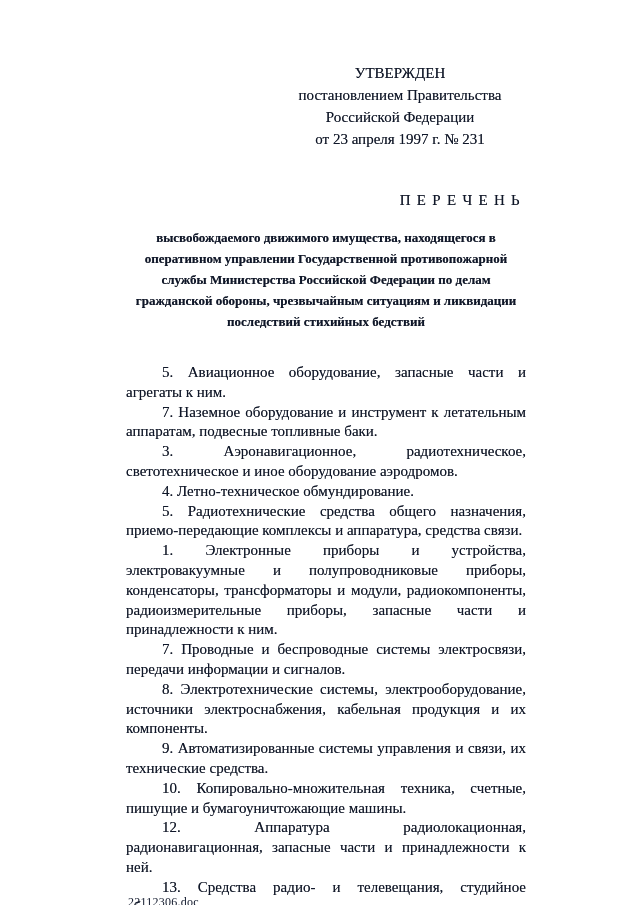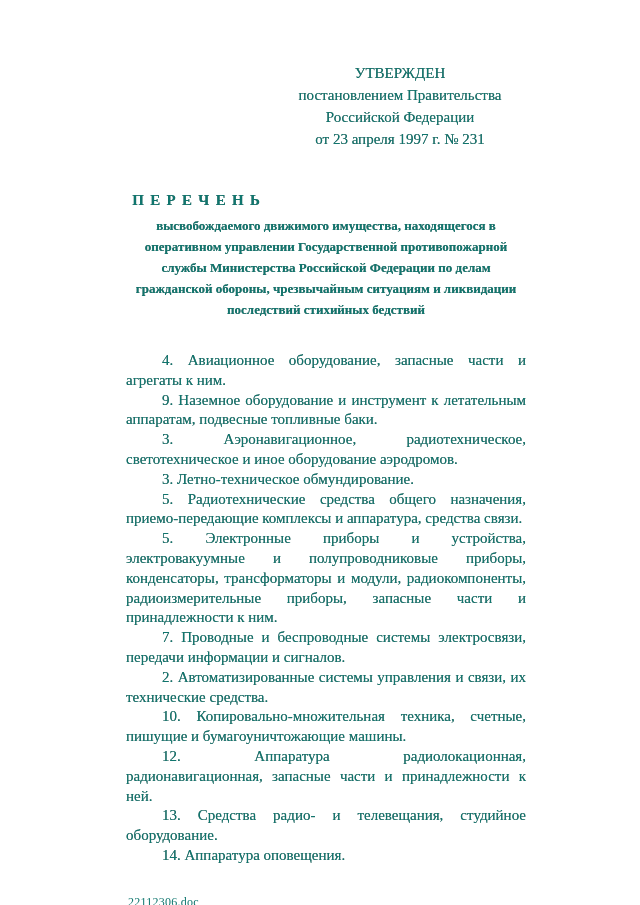--- a/index.html
+++ b/index.html
@@ -9,40 +9,40 @@
   }
   .page {
     position: relative;
     width: 508px;
     height: 905px;
     margin: 0 auto;
     background: #ffffff;
     box-sizing: border-box;
     padding: 62px 48px 0 60px;
     font-family: "Liberation Serif", "DejaVu Serif", serif;
-    color: #0f766e;
+    color: #0f172a;
     text-shadow: 0 0 0.5px rgba(0,0,0,0.55);
     overflow: hidden;
   }
   .approval {
     width: 216px;
     margin-left: auto;
     margin-right: 18px;
     text-align: center;
     font-size: 15px;
     line-height: 22px;
   }
   .approval p {
     margin: 0;
   }
   h1.doc-title {
-    margin: 40px 0 4px 0;
-    text-align: left;
+    margin: 40px 0 16px 0;
+    text-align: right;
     font-size: 15px;
-    font-weight: bold;
+    font-weight: normal;
     letter-spacing: 0.42em;
     text-indent: 0.42em; 
     line-height: 21px;
   }
   .doc-subtitle {
     margin: 3px 0 0 0;
     text-align: center;
     font-size: 13px;
     font-weight: bold;
     line-height: 21px;
@@ -77,28 +77,29 @@
     <p>постановлением Правительства</p>
     <p>Российской Федерации</p>
     <p>от 23 апреля 1997 г. № 231</p>
   </div>
 
   <h1 class="doc-title">ПЕРЕЧЕНЬ</h1>
 
   <p class="doc-subtitle">высвобождаемого движимого имущества, находящегося в оперативном управлении Государственной противопожарной службы Министерства Российской Федерации по делам гражданской обороны, чрезвычайным ситуациям и ликвидации последствий стихийных бедствий</p>
 
   <div class="list-section">
-    <p class="list-item">4. Авиационное оборудование, запасные части и агрегаты к ним.</p>
-    <p class="list-item">9. Наземное оборудование и инструмент к летательным аппаратам, подвесные топливные баки.</p>
+    <p class="list-item">5. Авиационное оборудование, запасные части и агрегаты к ним.</p>
+    <p class="list-item">7. Наземное оборудование и инструмент к летательным аппаратам, подвесные топливные баки.</p>
     <p class="list-item">3. Аэронавигационное, радиотехническое, светотехническое и иное оборудование аэродромов.</p>
-    <p class="list-item">3. Летно-техническое обмундирование.</p>
+    <p class="list-item">4. Летно-техническое обмундирование.</p>
     <p class="list-item">5. Радиотехнические средства общего назначения, приемо-передающие комплексы и аппаратура, средства связи.</p>
-    <p class="list-item">5. Электронные приборы и устройства, электровакуумные и полупроводниковые приборы, конденсаторы, трансформаторы и модули, радиокомпоненты, радиоизмерительные приборы, запасные части и принадлежности к ним.</p>
+    <p class="list-item">1. Электронные приборы и устройства, электровакуумные и полупроводниковые приборы, конденсаторы, трансформаторы и модули, радиокомпоненты, радиоизмерительные приборы, запасные части и принадлежности к ним.</p>
     <p class="list-item">7. Проводные и беспроводные системы электросвязи, передачи информации и сигналов.</p>
-    <p class="list-item">2. Автоматизированные системы управления и связи, их технические средства.</p>
+    <p class="list-item">8. Электротехнические системы, электрооборудование, источники электроснабжения, кабельная продукция и их компоненты.</p>
+    <p class="list-item">9. Автоматизированные системы управления и связи, их технические средства.</p>
     <p class="list-item">10. Копировально-множительная техника, счетные, пишущие и бумагоуничтожающие машины.</p>
     <p class="list-item">12. Аппаратура радиолокационная, радионавигационная, запасные части и принадлежности к ней.</p>
     <p class="list-item">13. Средства радио- и телевещания, студийное оборудование.</p>
     <p class="list-item">14. Аппаратура оповещения.</p>
   </div>
 
   <div class="footer-filename">22112306.doc</div>
 
 </div>
 

